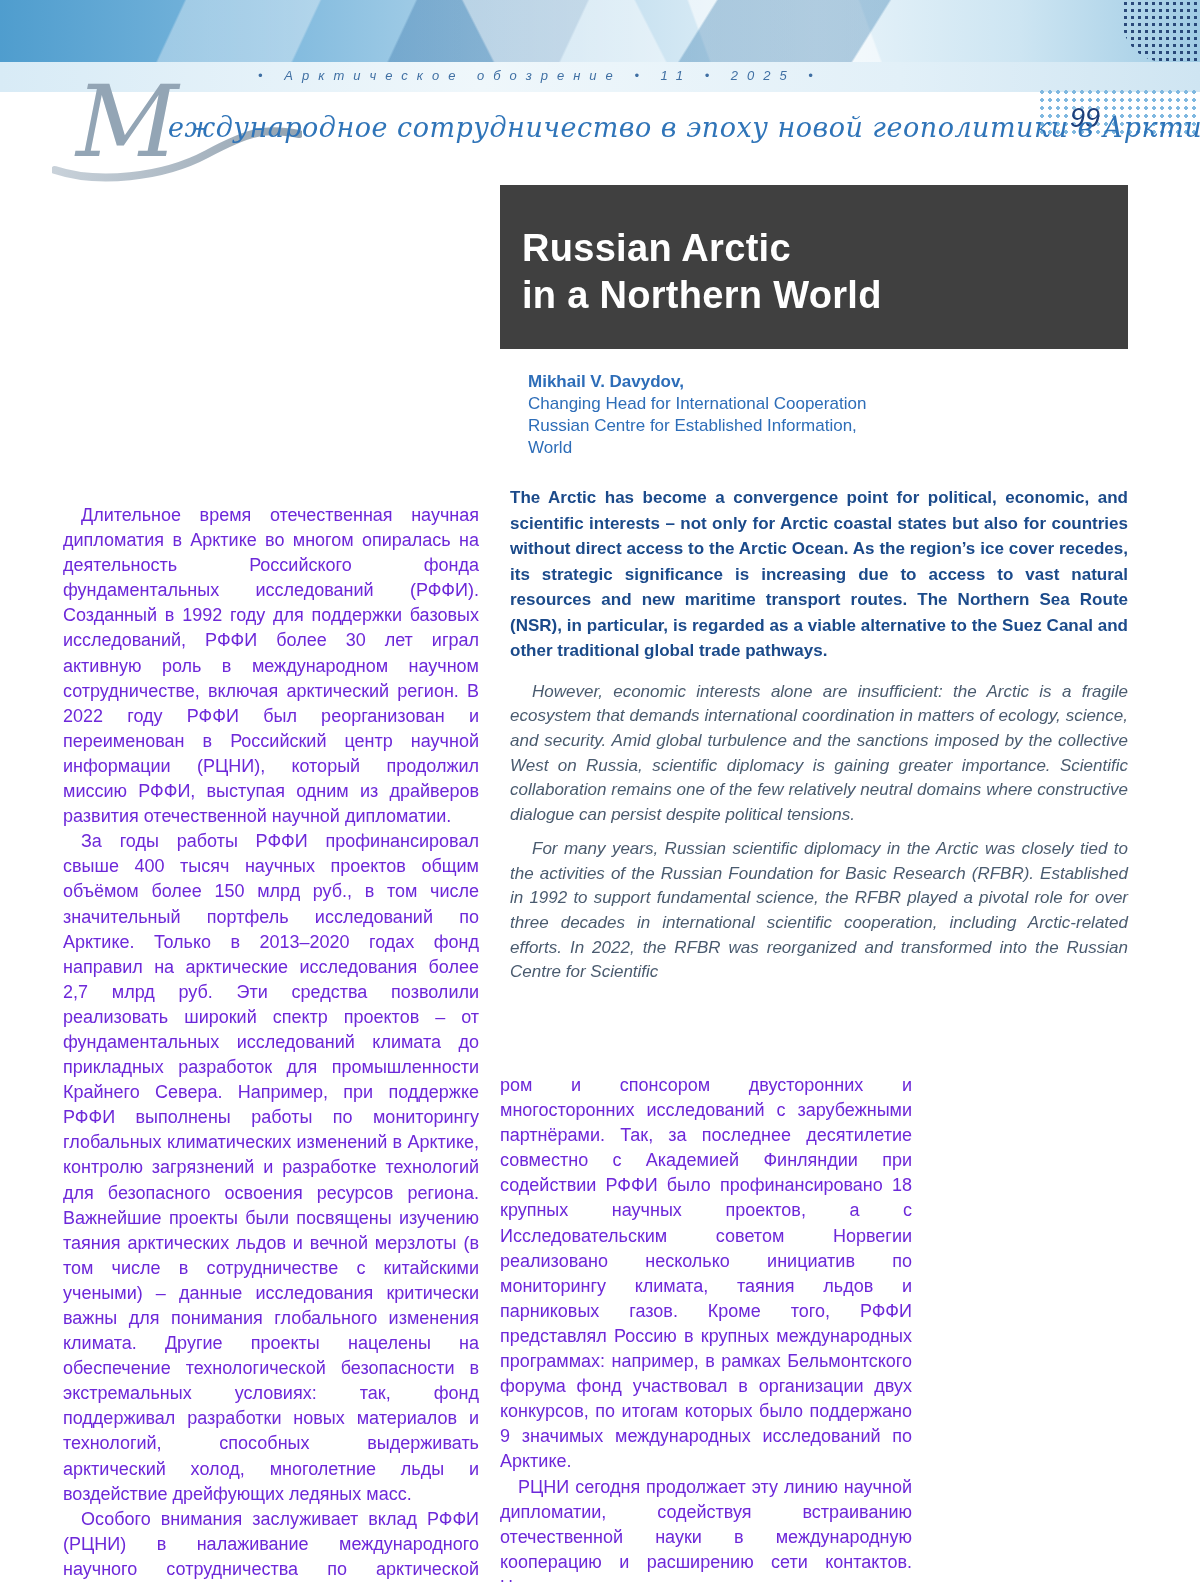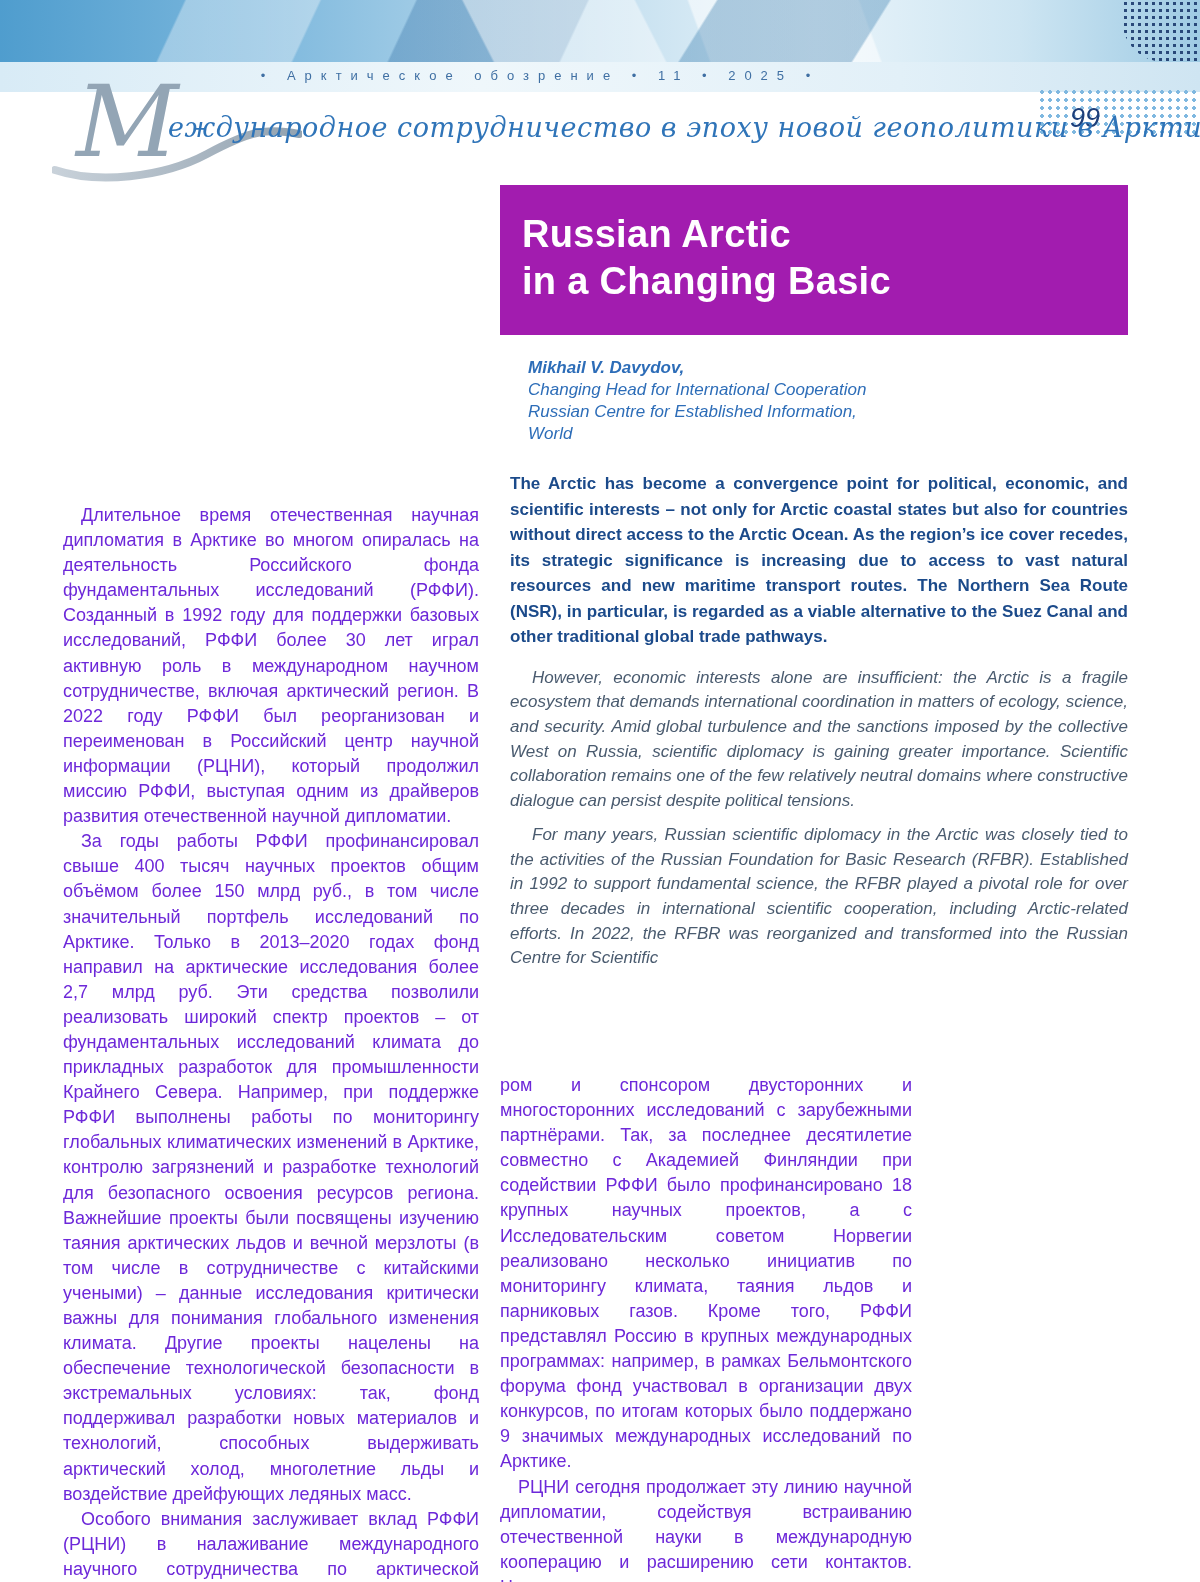--- a/index.html
+++ b/index.html
@@ -23,20 +23,21 @@
       linear-gradient(115deg, transparent 15%, rgba(255,255,255,.35) 15.2%, rgba(255,255,255,.35) 26%, transparent 26.2%),
       linear-gradient(90deg, #4f9dce 0%, #7db8dd 22%, #b9d9ec 45%, #e9f4fa 68%, #cde5f2 85%, #9fcbe4 100%);
   }
   .banner-strip {
     position:absolute; top:62px; left:0; width:1200px; height:30px;
     background:linear-gradient(90deg,#d8ebf6 0%, #eff7fb 40%, #e2f0f8 75%, #cfe5f2 100%);
   }
   .journal-line {
     position:absolute; top:68px; left:0; width:1080px;
     text-align:center;
+    font-style:italic;
     font-size:13px;
     letter-spacing:9px;
     color:#3f6fa3;
     white-space:nowrap;
   }
   .dots-navy {
     position:absolute; top:0; right:0; width:78px; height:62px;
     background-image:radial-gradient(#1c3a6e 1.7px, transparent 1.8px);
     background-size:7px 7px;
     border-radius:0 0 0 42px;
@@ -75,35 +76,34 @@
     font-size:27px;
     letter-spacing:.5px;
     color:#2f74b8;
     white-space:nowrap;
     z-index:1;
   }
 
   
   .right-col { position:absolute; left:500px; top:185px; width:628px; }
   .title-box {
-    background:#a21caf;
+    background:#404040;
     color:#ffffff;
-    padding:26px 24px 30px 22px;
+    padding:40px 24px 30px 22px;
     box-sizing:border-box;
   }
   .title-line {
     display:block;
     font-size:38px;
     font-weight:bold;
     line-height:1.24;
     letter-spacing:.3px;
   }
   .author-block {
     margin:22px 0 0 28px;
-    font-style:italic;
     font-size:17px;
     line-height:22px;
     color:#2d6db8;
   }
   .author-name { font-weight:bold; }
   .lead {
     margin:26px 0 0 10px;
     font-size:17px;
     font-weight:bold;
     line-height:25.5px;
@@ -166,21 +166,21 @@
     </defs>
     <path d="M3 46 C 45 60, 110 54, 155 30 S 215 4, 247 10" fill="none" stroke="url(#swgr)" stroke-width="8" stroke-linecap="round" opacity="0.75"></path>
   </svg>
   <span class="big-m">М</span>
   <span class="script-rest">еждународное сотрудничество в эпоху новой геополитики в Арктике</span>
 </div>
 
 <div class="right-col" lang="en">
   <div class="title-box">
     <span class="title-line">Russian Arctic</span>
-    <span class="title-line">in a Changing Basic</span>
+    <span class="title-line">in a Northern World</span>
   </div>
 
   <div class="author-block">
     <div class="author-name">Mikhail V. Davydov,</div>
     <div>Changing Head for International Cooperation</div>
     <div>Russian Centre for Established Information,</div>
     <div>World</div>
   </div>
 
   <p class="lead">The Arctic has become a convergence point for political, economic, and scientific interests – not only for Arctic coastal states but also for countries without direct access to the Arctic Ocean. As the region’s ice cover recedes, its strategic significance is increasing due to access to vast natural resources and new maritime transport routes. The Northern Sea Route (NSR), in particular, is regarded as a viable alternative to the Suez Canal and other traditional global trade pathways.</p>

